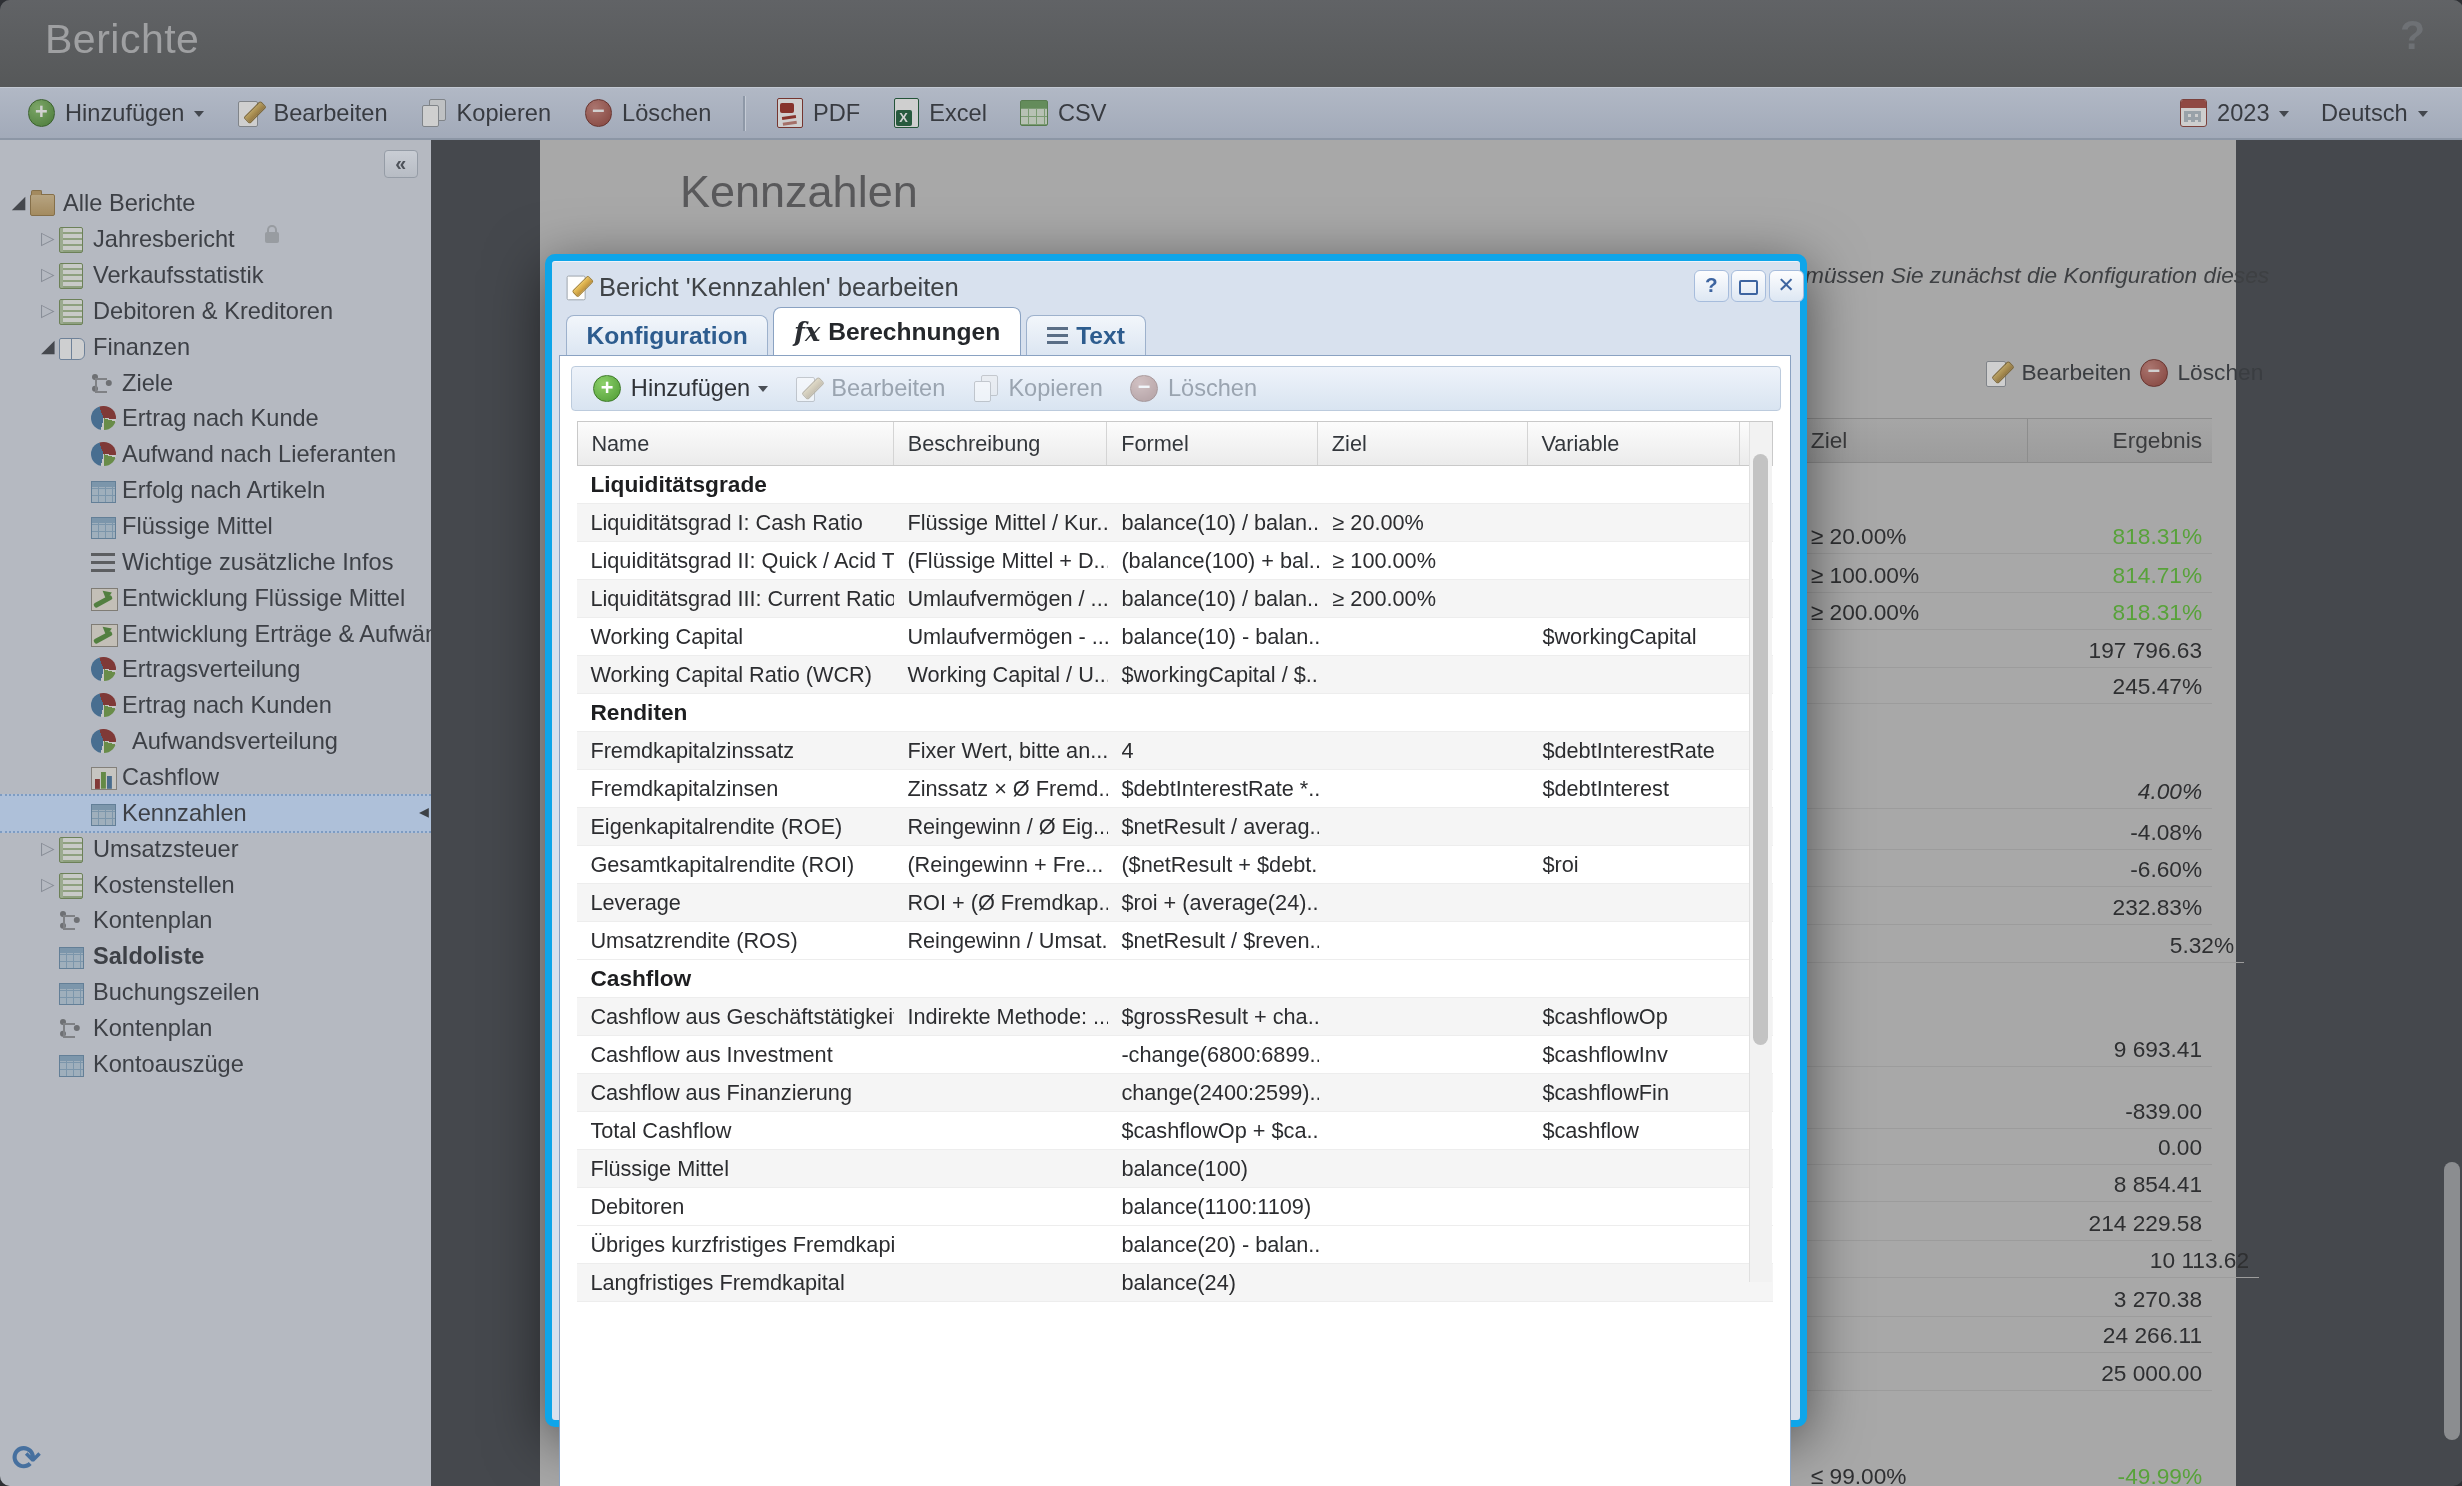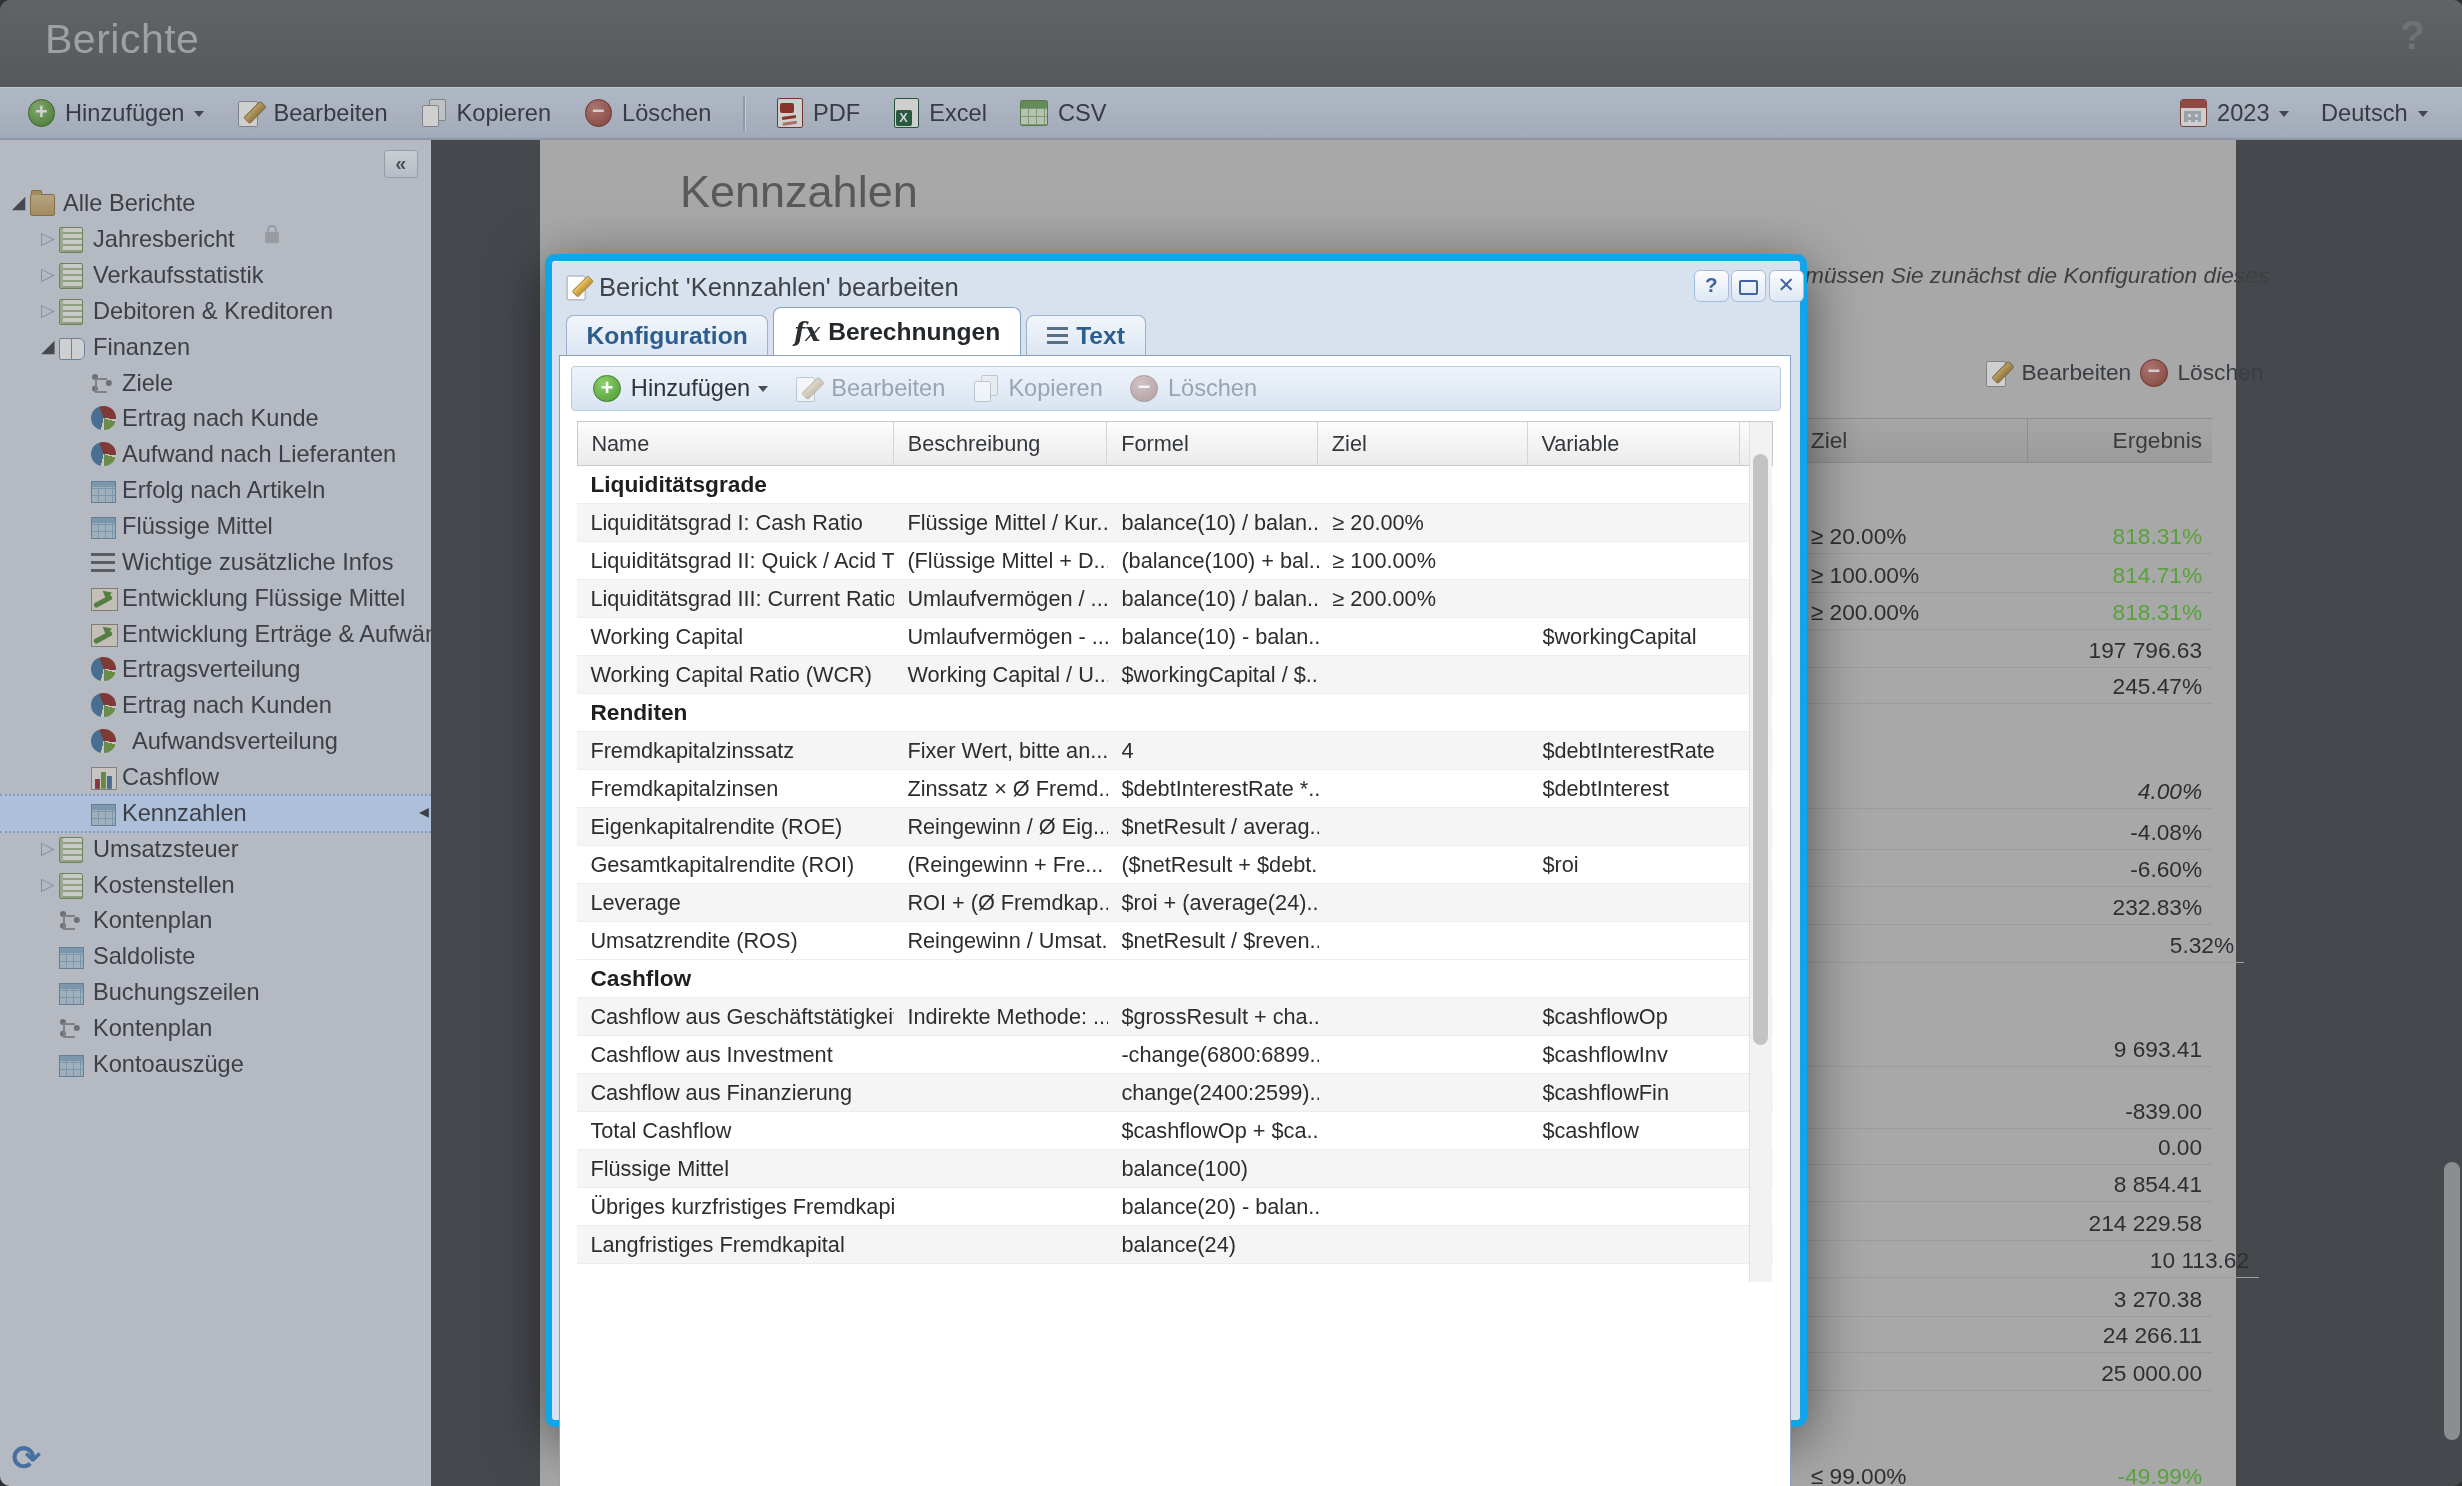--- a/index.html
+++ b/index.html
@@ -261,21 +261,21 @@
           <span class="tcaret col" style="left: 41px;">▷</span>
           <span class="ti ti-report dim" style="left: 59px;"></span>
           <span class="lbl" style="left: 93px;">Kostenstellen</span>
         </div>
         <div class="titem" style="top: 763px;">
           <span class="ti ti-hier dim" style="left: 59px;"></span>
           <span class="lbl" style="left: 93px;">Kontenplan</span>
         </div>
         <div class="titem" style="top: 799px;">
           <span class="ti ti-table dim" style="left: 59px;"></span>
-          <span class="lbl" style="left: 93px;">Saldoliste</span>
+          <span class="lbl" style="left: 93px; font-weight: bold;">Saldoliste</span>
         </div>
         <div class="titem" style="top: 835px;">
           <span class="ti ti-table dim" style="left: 59px;"></span>
           <span class="lbl" style="left: 93px;">Buchungszeilen</span>
         </div>
         <div class="titem" style="top: 871px;">
           <span class="ti ti-hier dim" style="left: 59px;"></span>
           <span class="lbl" style="left: 93px;">Kontenplan</span>
         </div>
         <div class="titem" style="top: 907px;">
@@ -559,20 +559,27 @@
             <span class="mc" style="width: 213px;">$cashflow</span>
           </div>
           <div class="mrow alt">
             <span class="mc" style="width: 317px;">Flüssige Mittel</span>
             <span class="mc" style="width: 214px;"></span>
             <span class="mc" style="width: 211px;">balance(100)</span>
             <span class="mc" style="width: 210px;"></span>
             <span class="mc" style="width: 213px;"></span>
           </div>
           <div class="mrow">
+            <span class="mc" style="width: 317px;">Debitoren</span>
+            <span class="mc" style="width: 214px;"></span>
+            <span class="mc" style="width: 211px;">balance(1100:1109)</span>
+            <span class="mc" style="width: 210px;"></span>
+            <span class="mc" style="width: 213px;"></span>
+          </div>
+          <div class="mrow">
             <span class="mc" style="width: 317px;">Übriges kurzfristiges Fremdkapital</span>
             <span class="mc" style="width: 214px;"></span>
             <span class="mc" style="width: 211px;">balance(20) - balan...</span>
             <span class="mc" style="width: 210px;"></span>
             <span class="mc" style="width: 213px;"></span>
           </div>
           <div class="mrow alt">
             <span class="mc" style="width: 317px;">Langfristiges Fremdkapital</span>
             <span class="mc" style="width: 214px;"></span>
             <span class="mc" style="width: 211px;">balance(24)</span>

